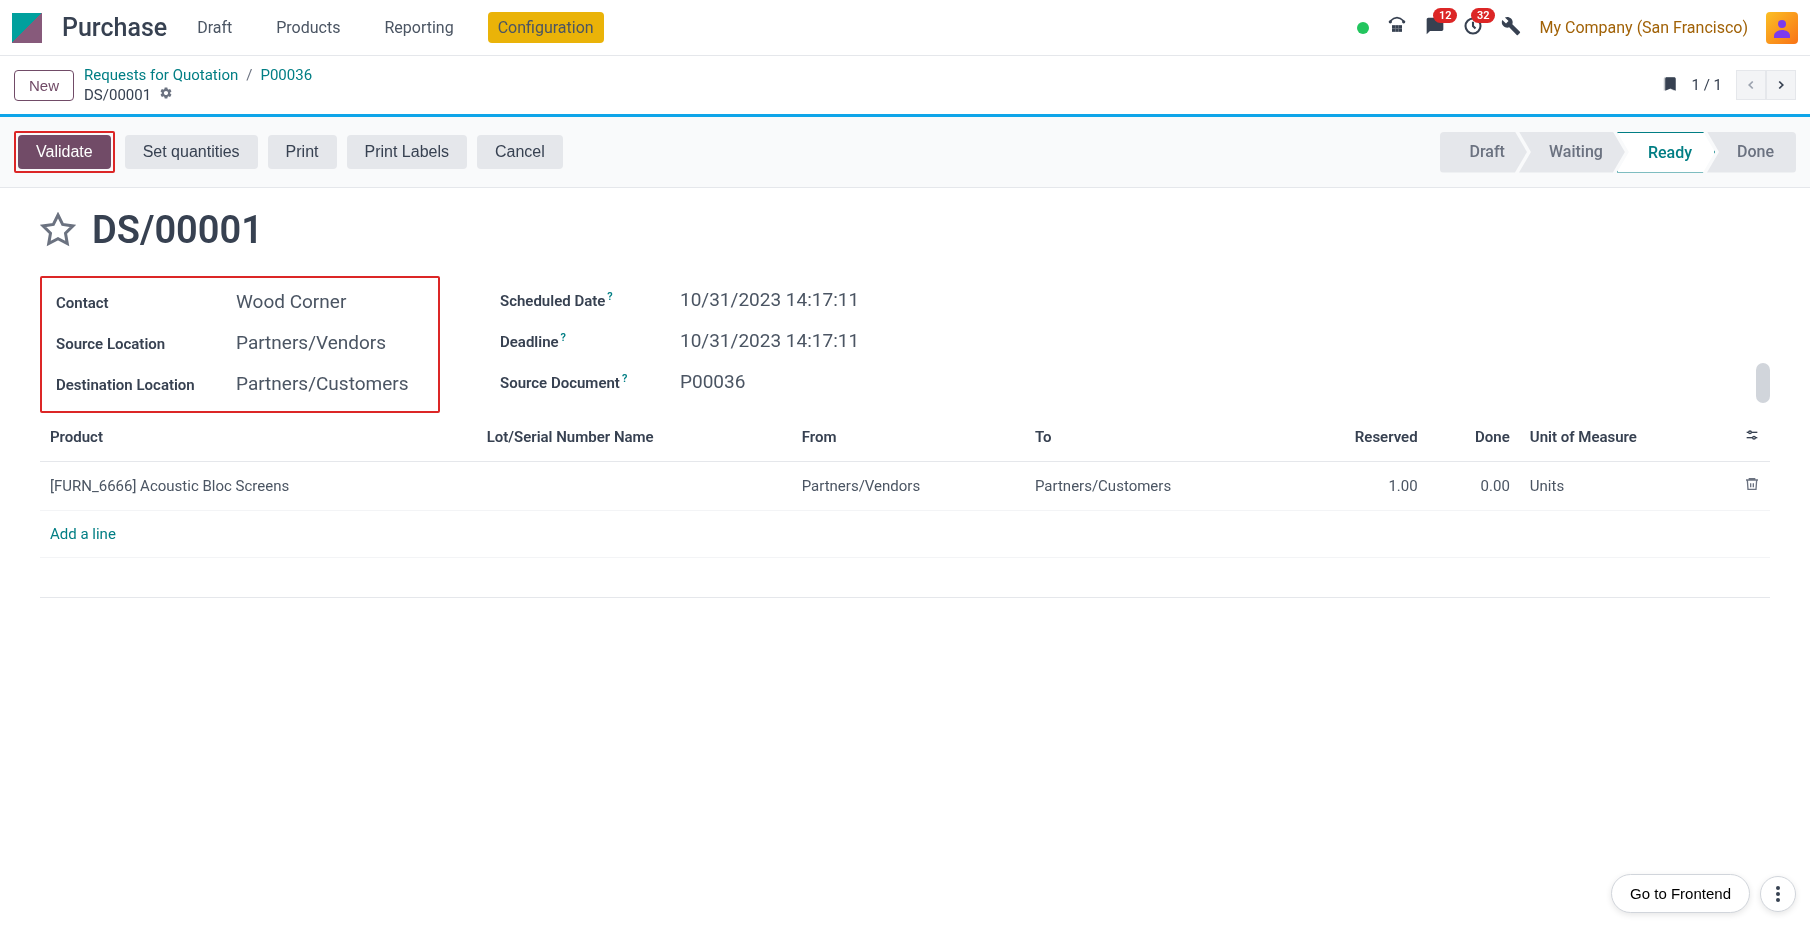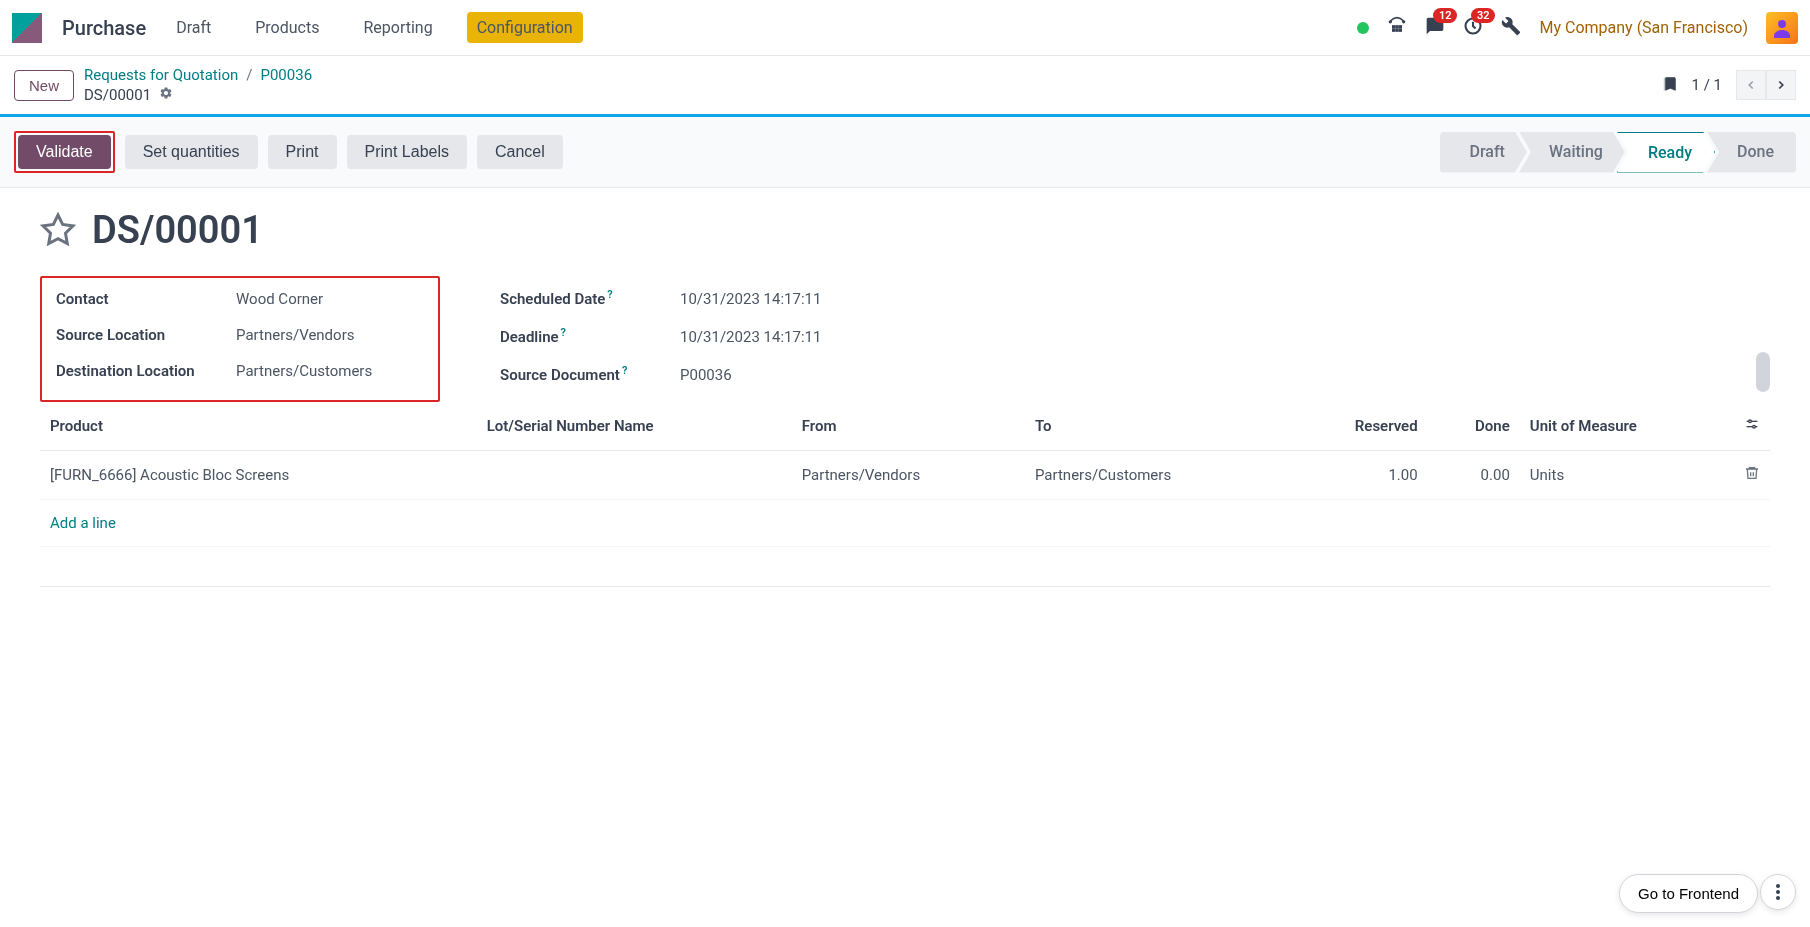--- a/index.html
+++ b/index.html
@@ -1,19 +1,19 @@
 <!DOCTYPE html>
 <html><head>
 <meta charset="utf-8">
 <style>
 * { box-sizing: border-box; margin: 0; padding: 0; }
 body { font-family: -apple-system, BlinkMacSystemFont, "Segoe UI", Roboto, sans-serif; font-size: 14px; color: #374151; background: #fff; }
 .navbar { display: flex; align-items: center; padding: 8px 12px; gap: 20px; border-bottom: 1px solid #e5e7eb; height: 56px; }
 .logo { width: 30px; height: 30px; background: linear-gradient(135deg, #00a09d 0%, #00a09d 50%, #875a7b 50%, #875a7b 100%); }
-.app-name { font-size: 20px; font-weight: 500; color: #374151; }
+.app-name { font-size: 25px; font-weight: 500; color: #374151; }
 .nav-menu { display: flex; gap: 24px; }
 .nav-item { font-size: 16px; color: #4b5563; cursor: pointer; padding: 6px 10px; border-radius: 4px; }
 .nav-item.active { background: #eab308; }
 .nav-right { margin-left: auto; display: flex; align-items: center; gap: 18px; }
 .status-dot { width: 12px; height: 12px; background: #22c55e; border-radius: 50%; }
 .icon-btn { position: relative; cursor: pointer; color: #374151; }
 .svg-icon { width: 20px; height: 20px; }
 .badge { position: absolute; top: -8px; right: -12px; background: #dc2626; color: white; border-radius: 10px; font-size: 11px; padding: 1px 6px; font-weight: 600; }
 .company-name { font-size: 16px; color: #a16207; }
 .avatar { width: 32px; height: 32px; border-radius: 4px; background: linear-gradient(135deg, #fbbf24, #f97316); display: flex; align-items: center; justify-content: center; }
@@ -42,36 +42,36 @@
 .status-step.active { background: white; color: #017e84; border: 1px solid #017e84; }
 .form-sheet { padding: 20px 40px; }
 .title-row { display: flex; align-items: center; gap: 16px; margin-bottom: 24px; }
 .star-icon { width: 36px; height: 36px; color: #6b7280; cursor: pointer; }
 .record-title { font-size: 38px; font-weight: 600; color: #374151; }
 .two-col { display: flex; gap: 60px; }
 .col { flex: 1; }
 .col.highlight { border: 2px solid #dc2626; padding: 12px 14px; border-radius: 2px; flex: 0 0 400px; }
 .field-row { display: flex; margin-bottom: 18px; align-items: baseline; }
 .field-label { width: 180px; font-weight: 600; color: #374151; font-size: 15px; }
-.field-value { color: #4b5563; font-size: 15px; }
+.field-value { color: #4b5563; font-size: 19px; }
 .help-q { color: #017e84; font-size: 11px; vertical-align: super; margin-left: 2px; cursor: pointer; }
 .tabs { display: flex; border-bottom: 1px solid #d1d5db; margin-top: 20px; }
 .tab { padding: 12px 22px; font-size: 16px; color: #6b7280; cursor: pointer; border: 1px solid transparent; border-bottom: none; }
 .tab.active { color: #374151; border-color: #d1d5db; border-top: 2px solid #714b67; background: white; margin-bottom: -1px; font-weight: 500; }
 .table-wrap { position: relative; }
 .data-table { width: 100%; border-collapse: collapse; }
 .data-table th { text-align: left; padding: 14px 10px; font-weight: 600; font-size: 15px; border-bottom: 1px solid #e5e7eb; color: #374151; }
 .data-table th.right { text-align: right; }
 .data-table td { padding: 14px 10px; font-size: 15px; color: #4b5563; border-bottom: 1px solid #f3f4f6; }
 .data-table td.right { text-align: right; }
 .add-line { color: #017e84; cursor: pointer; }
 .trash-icon { cursor: pointer; color: #6b7280; }
 .settings-col { width: 30px; text-align: center; }
 .scrollbar-hint { position: absolute; right: 0; top: -50px; width: 14px; height: 40px; background: #d1d5db; border-radius: 7px; }
-.bottom-bar { position: fixed; bottom: 14px; right: 14px; display: flex; gap: 2px; align-items: flex-start; }
+.bottom-bar { position: fixed; bottom: 14px; right: 14px; display: flex; gap: 10px; align-items: center; }
 .frontend-btn { background: white; border: 1px solid #d1d5db; padding: 10px 18px; border-radius: 22px; font-size: 15px; font-weight: 500; cursor: pointer; box-shadow: 0 2px 6px rgba(0,0,0,0.1); }
 .kebab-btn { width: 36px; height: 36px; border-radius: 50%; border: 1px solid #d1d5db; background: white; display: flex; align-items: center; justify-content: center; cursor: pointer; box-shadow: 0 2px 6px rgba(0,0,0,0.1); }
 </style>
 </head>
 <body>
 
 <div class="navbar">
   <div class="logo"></div>
   <div class="app-name">Purchase</div>
   <div class="nav-menu">

